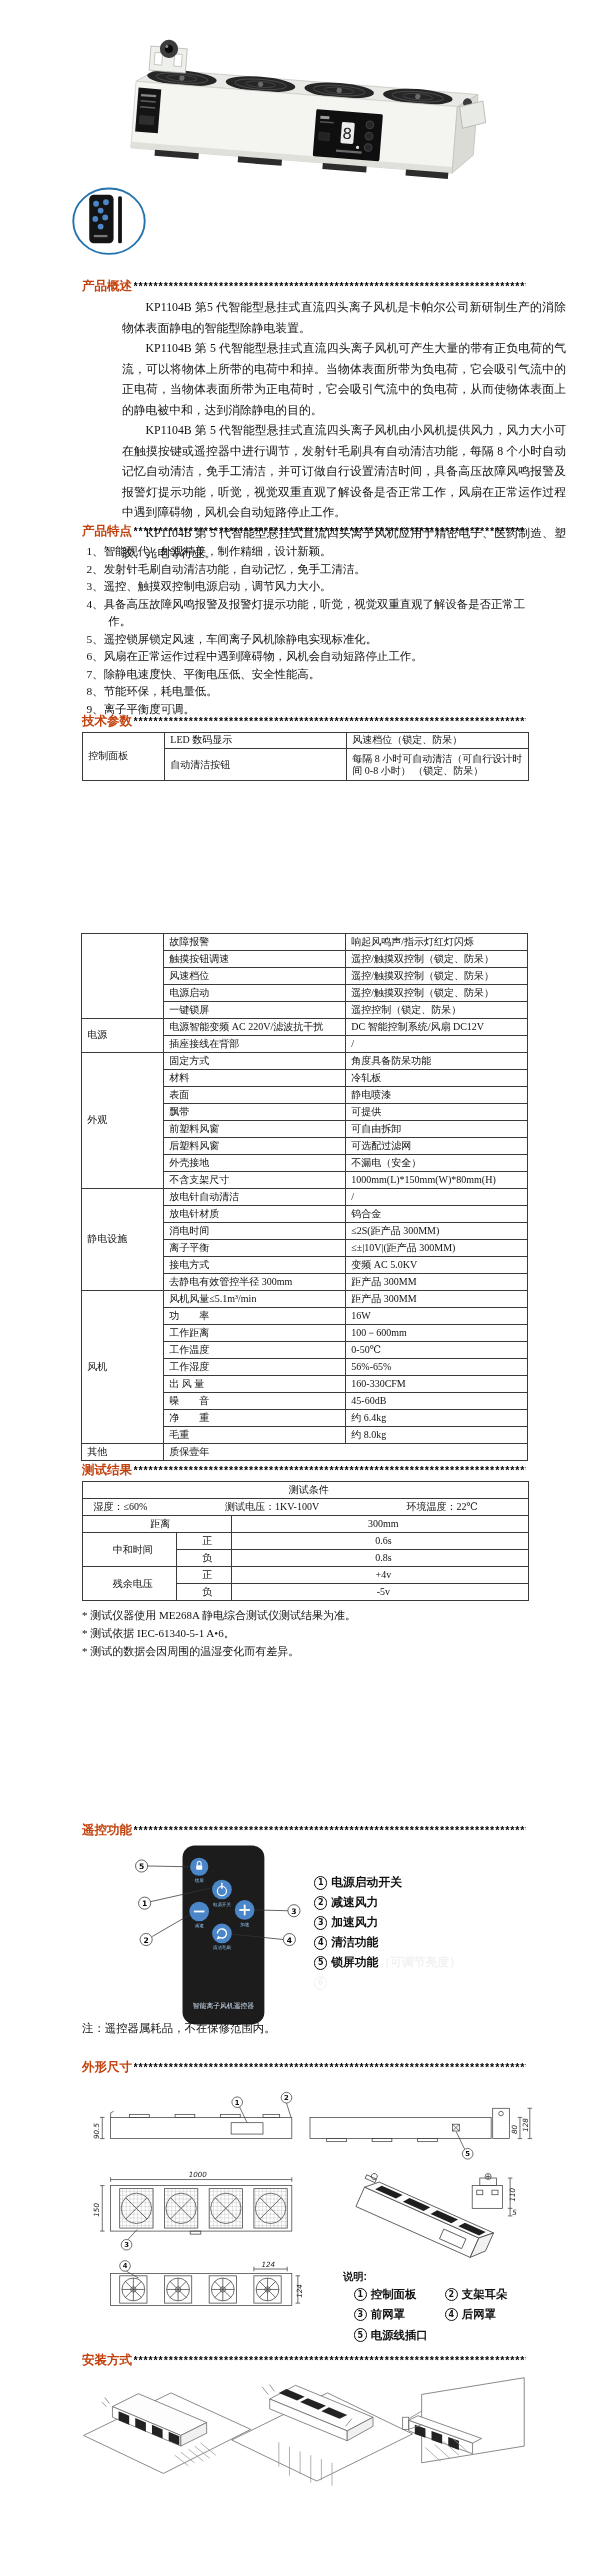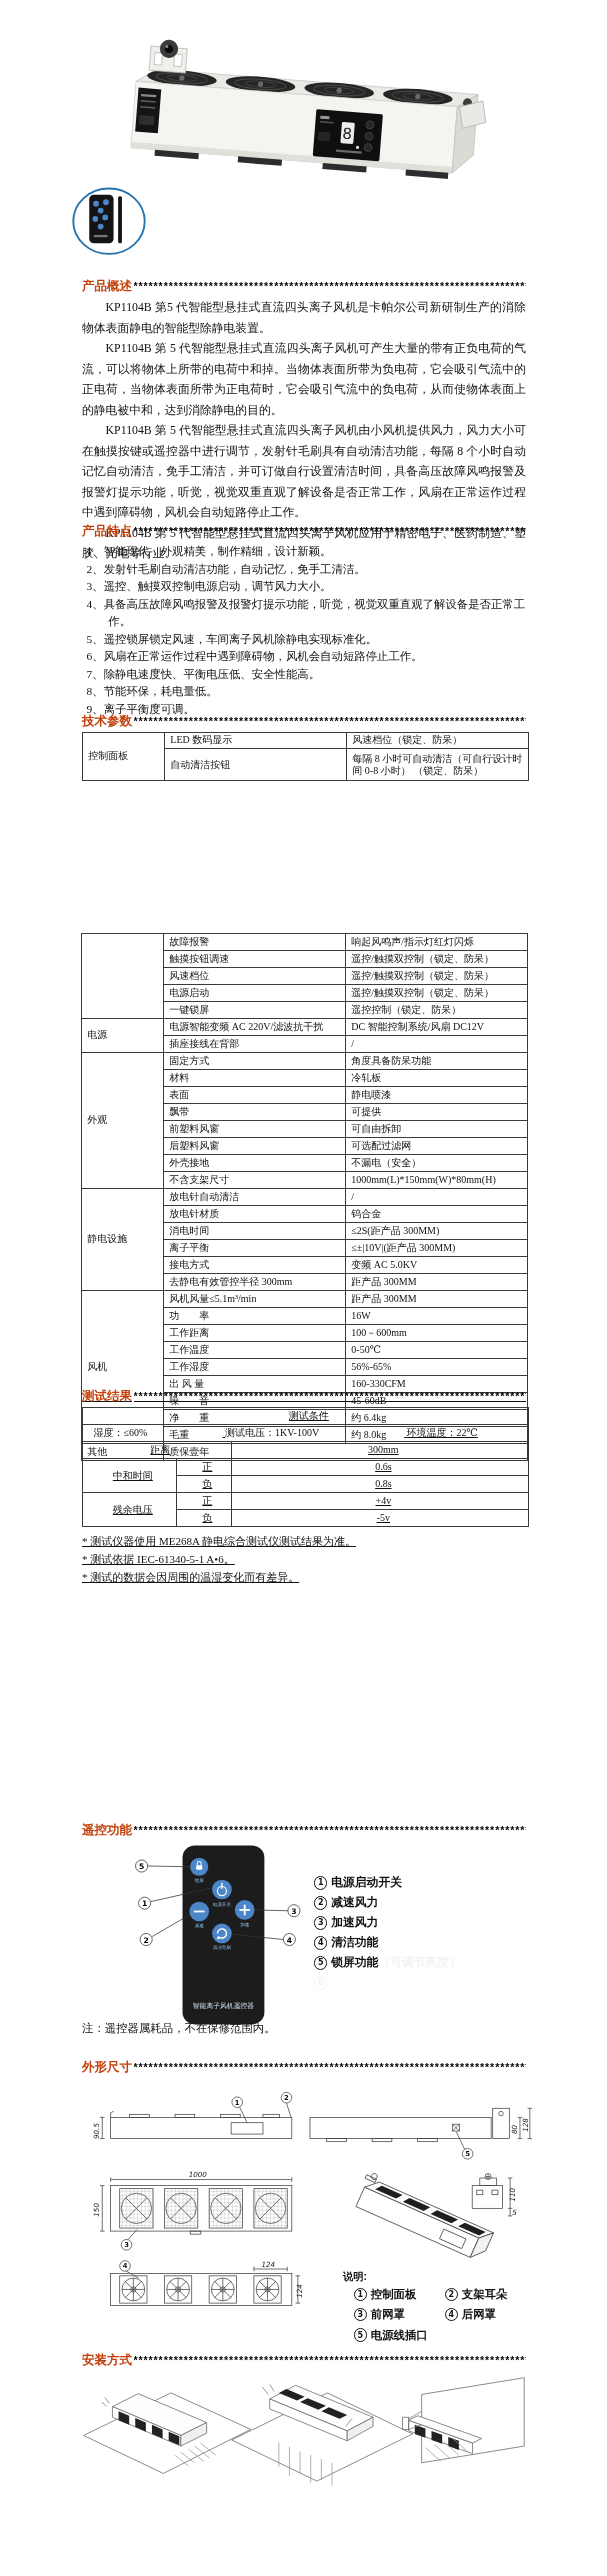--- a/index.html
+++ b/index.html
@@ -135,21 +135,21 @@
     <circle cx="39" cy="52" r="3.8" fill="#4a86c8"></circle>
     <rect x="30" y="63" width="18" height="3" fill="#777"></rect>
     <rect x="62" y="12" width="5" height="62" rx="2" fill="#141414"></rect>
   </svg>
 
   <div class="abs" style="left:82px;top:278px;">
     <div class="sec-head">
       <span class="t">产品概述</span>
       <span class="stars">****************************************************************************************************</span>
     </div>
-    <div class="paras" style="margin-top:2.3px;">
+    <div class="paras" style="margin-top:2.3px;margin-left:40px;">
       <p>KP1104B 第5 代智能型悬挂式直流四头离子风机是卡帕尔公司新研制生产的消除物体表面静电的智能型除静电装置。</p>
       <p>KP1104B 第 5 代智能型悬挂式直流四头离子风机可产生大量的带有正负电荷的气流，可以将物体上所带的电荷中和掉。当物体表面所带为负电荷，它会吸引气流中的正电荷，当物体表面所带为正电荷时，它会吸引气流中的负电荷，从而使物体表面上的静电被中和，达到消除静电的目的。</p>
       <p>KP1104B 第 5 代智能型悬挂式直流四头离子风机由小风机提供风力，风力大小可在触摸按键或遥控器中进行调节，发射针毛刷具有自动清洁功能，每隔 8 个小时自动记忆自动清洁，免手工清洁，并可订做自行设置清洁时间，具备高压故障风鸣报警及报警灯提示功能，听觉，视觉双重直观了解设备是否正常工作，风扇在正常运作过程中遇到障碍物，风机会自动短路停止工作。</p>
       <p>KP1104B 第 5 代智能型悬挂式直流四头离子风机应用于精密电子、医药制造、塑胶、光电等行业。</p>
     </div>
   </div>
 
   <div class="abs" style="left:82px;top:523px;">
     <div class="sec-head">
       <span class="t">产品特点</span>
@@ -332,21 +332,21 @@
           </tr>
 
         <tr>
           <td class="grp">其他</td>
           <td colspan="2">质保壹年</td>
         </tr>
       </tbody>
     </table>
   </div>
 
-  <div class="abs" style="left:82px;top:1388px;text-decoration:underline;">
+  <div class="abs" style="left:82px;top:1462px;">
     <div class="sec-head">
       <span class="t">测试结果</span>
       <span class="stars">****************************************************************************************************</span>
     </div>
     <table class="doc test" style="margin-top:2.3px;">
       <colgroup>
           <col style="width:94px">
           <col style="width:55px">
           <col>
         </colgroup>

